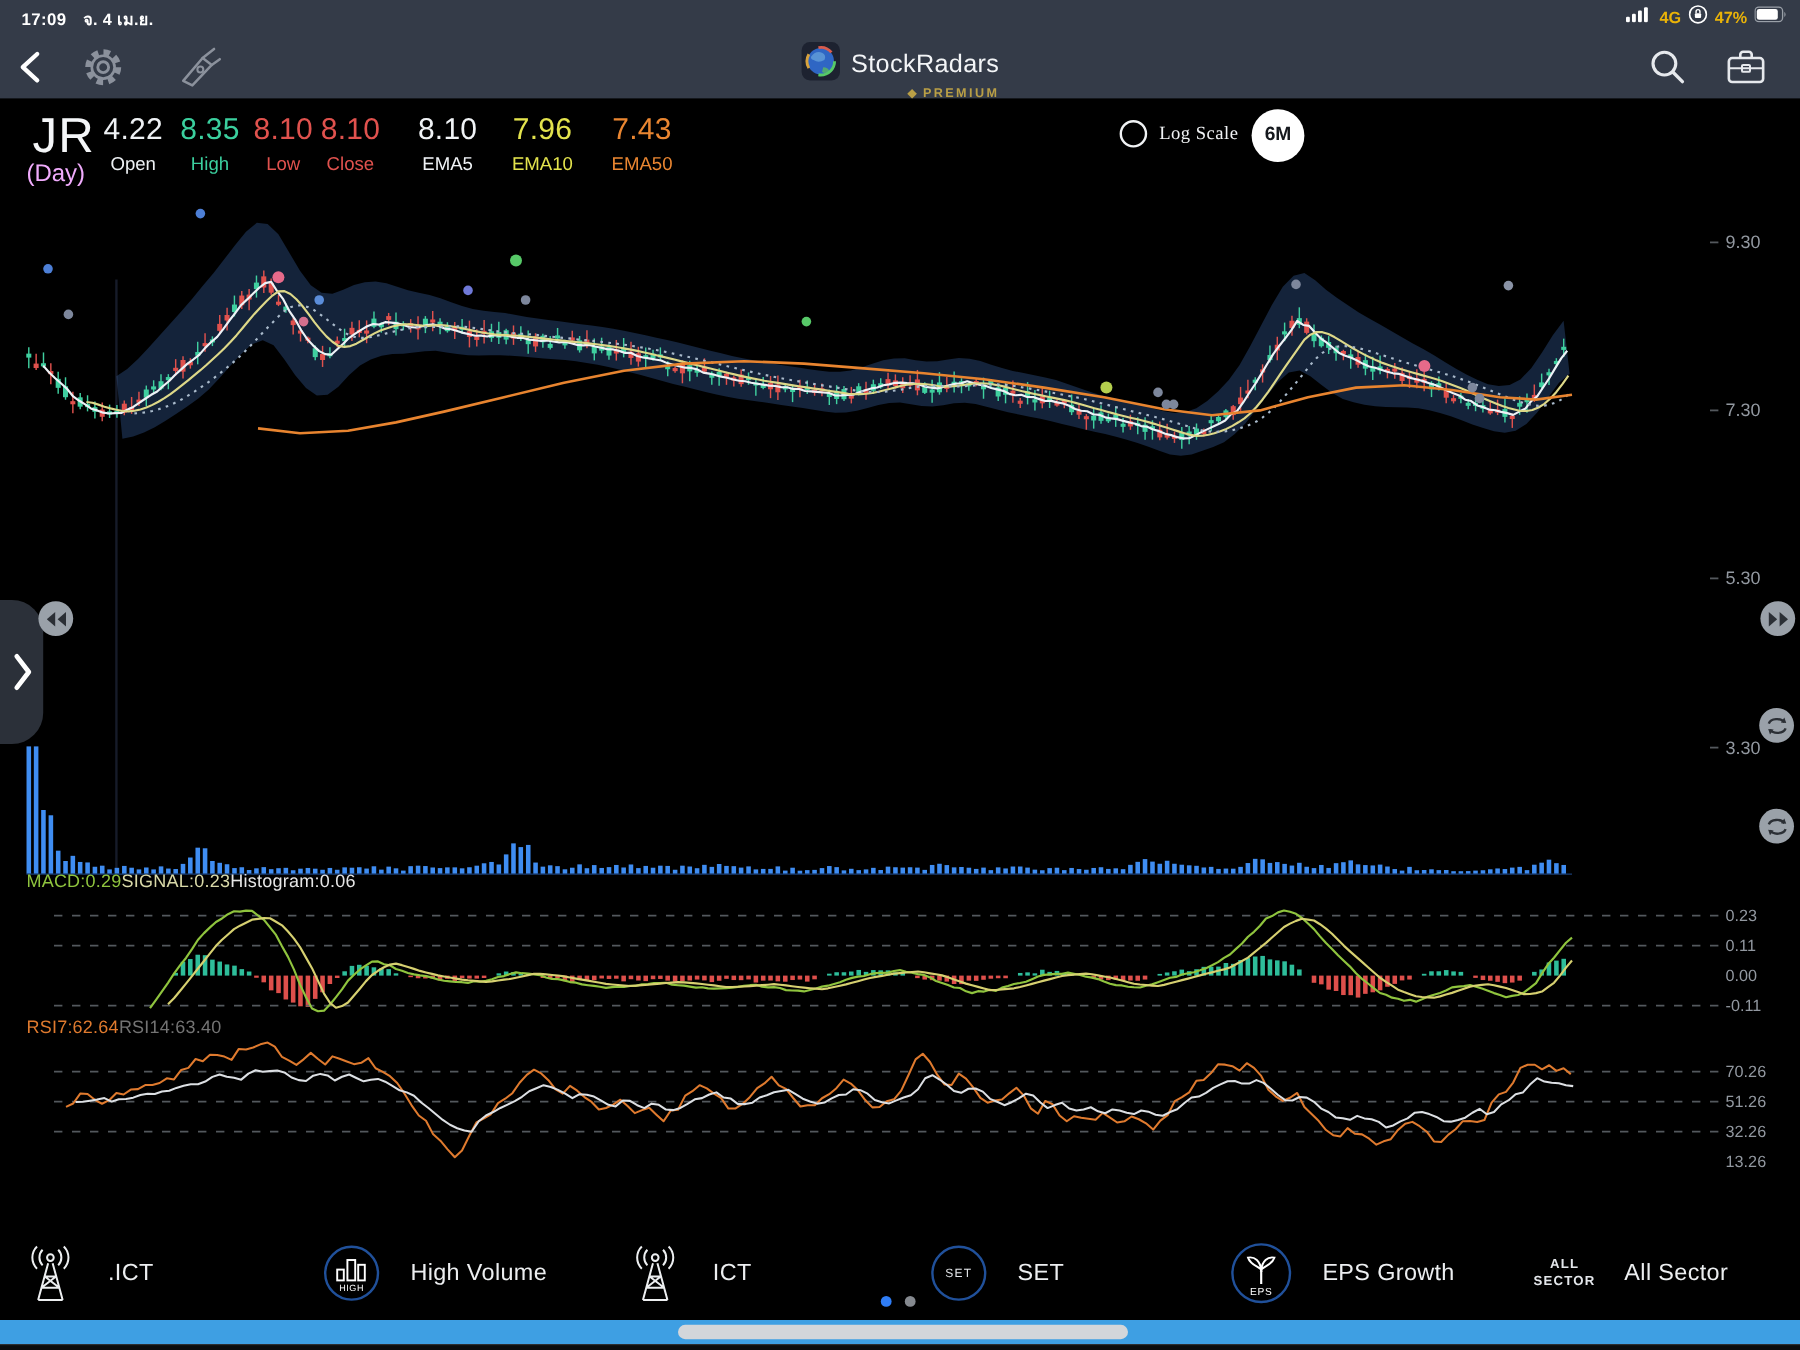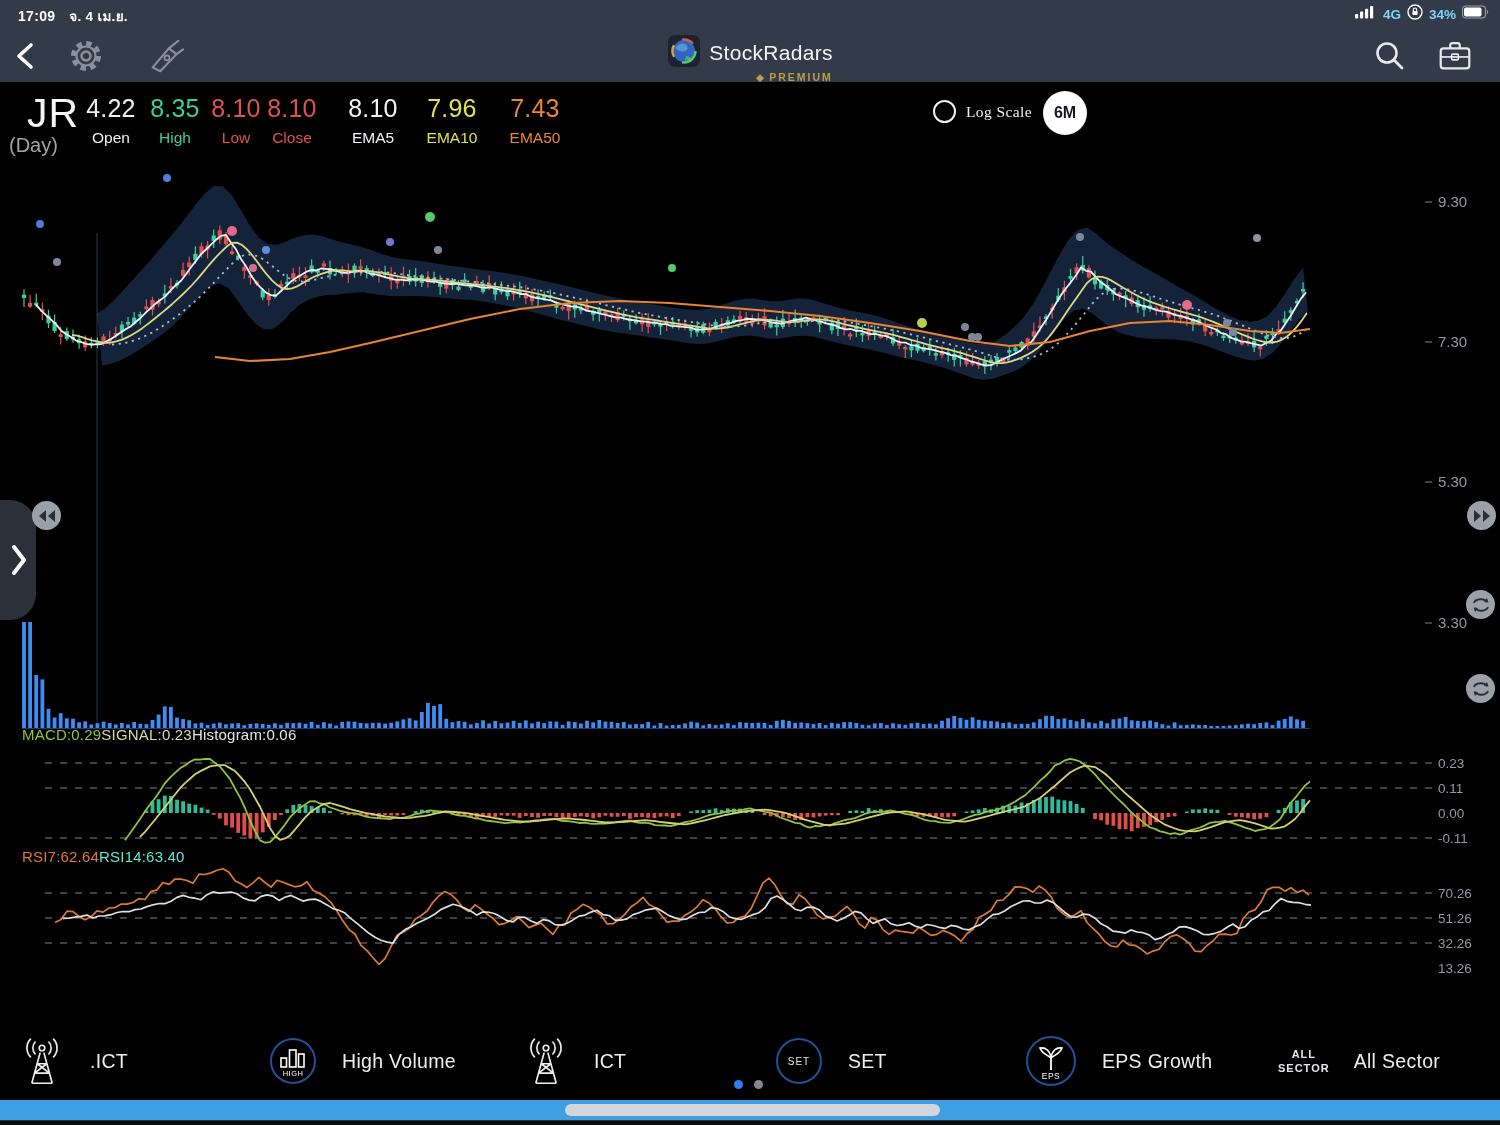--- a/index.html
+++ b/index.html
@@ -5,33 +5,33 @@
   html,body{margin:0;padding:0;background:#000;}
   body{width:1500px;height:1125px;overflow:hidden;font-family:"Liberation Sans","DejaVu Sans",sans-serif;}
   #app{position:relative;width:1500px;height:1125px;background:#000;}
 
   
   #chrome{position:absolute;top:0;left:0;width:1500px;height:82px;background:#343b48;}
   #statusbar{position:absolute;top:0;left:0;width:1500px;height:28px;color:#fff;}
   .sb-left{position:absolute;left:18px;top:5px;font-size:14px;font-weight:bold;letter-spacing:.3px;}
   .sb-date{font-weight:bold;margin-left:14px;font-size:13.5px;}
   .sb-right{position:absolute;right:10px;top:4px;display:flex;align-items:center;gap:6px;height:20px;}
-  .sb-right .txt{font-size:13.5px;font-weight:bold;color:#7dd3fc;}
+  .sb-right .txt{font-size:13.5px;font-weight:bold;color:#eab308;}
   #navbar{position:absolute;top:28px;left:0;width:1500px;height:54px;}
   .nav-icon{position:absolute;top:8px;width:40px;height:40px;display:flex;align-items:center;justify-content:center;}
   #logo{position:absolute;top:6px;left:0;width:1500px;display:flex;justify-content:center;pointer-events:none;text-align:right;}
   .logo-inner{display:flex;flex-direction:column;align-items:flex-end;}
   .logo-row{display:flex;align-items:center;gap:8px;}
   .logo-name{color:#f3f5f7;font-size:21px;letter-spacing:.3px;}
   .logo-premium{color:#b99f46;font-size:10.5px;font-weight:bold;letter-spacing:2px;margin-top:-1px;display:flex;align-items:center;gap:3px;}
 
   
   #quote{position:absolute;top:82px;left:0;width:1324px;height:84px;color:#fff;}
   #symbol{position:absolute;left:27px;top:8px;font-size:41px;color:#f4f6f8;letter-spacing:1px;}
-  #timeframe{position:absolute;left:9px;top:52px;font-size:20px;color:#a3a3a3;}
+  #timeframe{position:absolute;left:22px;top:52px;font-size:20px;color:#f0abfc;}
   .qf{position:absolute;width:76px;text-align:center;top:12px;}
   .qv{font-size:25px;letter-spacing:.2px;}
   .ql{font-size:15.5px;margin-top:6px;}
   #logscale{position:absolute;left:933px;top:18px;display:flex;align-items:center;gap:10px;font-family:Liberation Serif, serif;}
   #logscale .radio{width:19px;height:19px;border:2px solid #f0f2f4;border-radius:50%;}
   #logscale .lbl{color:#f0f2f4;font-size:15.5px;letter-spacing:.4px;}
   #range-btn{position:absolute;left:1043px;top:9px;width:44px;height:44px;border-radius:50%;background:#fff;color:#15181d;
     display:flex;align-items:center;justify-content:center;font-size:16px;font-weight:bold;}
 
   
@@ -76,21 +76,21 @@
             </svg>
         </span>
         <span class="txt">4G</span>
         <span>
           <svg width="16" height="16" viewBox="-8 -8 16 16">
               <circle r="7" fill="none" stroke="#fff" stroke-width="1.4"></circle>
               <rect x="-2.6" y="-1" width="5.2" height="4" rx="0.8" fill="#fff"></rect>
               <path d="M-1.6 -1 v-1.4 a1.6 1.6 0 0 1 3.2 0 v1.4" fill="none" stroke="#fff" stroke-width="1.2"></path>
             </svg>
         </span>
-        <span class="txt">34%</span>
+        <span class="txt">47%</span>
         <span>
           <svg width="28" height="14" viewBox="0 0 28 14">
               <rect x="0.5" y="1" width="23" height="12" rx="3.2" fill="none" stroke="#9aa0a8" stroke-width="1.1"></rect>
               <rect x="2" y="2.5" width="17.5" height="9" rx="2" fill="#fff"></rect>
               <path d="M25 4.8 a3 3 0 0 1 0 4.4 z" fill="#9aa0a8"></path>
             </svg>
         </span>
       </div>
     </div>
     <div id="navbar">
@@ -1051,21 +1051,21 @@
       <text x="1438" y="947.5" fill="#9298a0" font-size="13.5" font-family="Liberation Sans,sans-serif">32.26</text>
       <text x="1438" y="972.5" fill="#9298a0" font-size="13.5" font-family="Liberation Sans,sans-serif">13.26</text>
       <polyline points="55.0,922.4 61.0,919.6 67.0,911.2 73.0,911.7 79.0,916.5 85.0,919.8 91.0,916.8 97.0,910.8 103.0,912.1 109.0,908.0 115.0,907.6 121.0,904.2 127.0,904.1 133.0,902.5 139.0,898.6 145.0,899.5 151.0,891.6 157.0,889.9 163.0,882.5 169.0,884.4 175.0,879.0 181.0,879.1 187.0,880.5 193.0,883.2 199.0,874.1 205.0,874.5 211.0,872.9 217.0,870.3 223.0,868.8 229.0,872.2 235.0,880.8 241.0,883.8 247.0,887.4 253.0,882.8 259.0,877.4 265.0,882.5 271.0,887.1 277.0,880.3 283.0,882.3 289.0,884.6 295.0,886.8 301.0,885.7 307.0,881.7 313.0,890.2 319.0,893.2 325.0,896.8 331.0,902.5 337.0,911.2 343.0,921.1 349.0,929.6 355.0,934.0 361.0,945.3 367.0,950.6 373.0,957.8 379.0,964.4 385.0,958.7 391.0,946.7 397.0,935.3 403.0,932.2 409.0,928.6 415.0,919.3 421.0,915.6 427.0,911.0 433.0,902.3 439.0,895.7 445.0,891.4 451.0,894.5 457.0,900.2 463.0,907.9 469.0,911.4 475.0,904.9 481.0,908.9 487.0,914.2 493.0,918.3 499.0,924.6 505.0,923.3 511.0,920.5 517.0,916.4 523.0,921.7 529.0,927.6 535.0,925.1 541.0,923.2 547.0,928.9 553.0,934.4 559.0,925.4 565.0,924.8 571.0,913.0 577.0,909.3 583.0,904.3 589.0,907.0 595.0,911.4 601.0,915.1 607.0,923.8 613.0,923.7 619.0,919.8 625.0,914.1 631.0,906.8 637.0,902.9 643.0,897.3 649.0,904.5 655.0,907.4 661.0,915.0 667.0,922.1 673.0,921.1 679.0,921.1 685.0,915.2 691.0,911.8 697.0,906.8 703.0,899.7 709.0,903.0 715.0,908.6 721.0,916.7 727.0,922.8 733.0,922.5 739.0,917.7 745.0,916.1 751.0,908.9 757.0,896.0 763.0,882.8 769.0,878.1 775.0,885.0 781.0,895.6 787.0,903.7 793.0,904.2 799.0,894.7 805.0,898.8 811.0,906.2 817.0,914.9 823.0,918.9 829.0,917.1 835.0,916.3 841.0,911.1 847.0,906.5 853.0,912.8 859.0,923.6 865.0,928.1 871.0,917.5 877.0,920.1 883.0,929.6 889.0,934.4 895.0,930.2 901.0,931.4 907.0,932.2 913.0,933.1 919.0,927.4 925.0,931.3 931.0,935.4 937.0,934.4 943.0,930.4 949.0,932.7 955.0,936.1 961.0,941.3 967.0,933.8 973.0,929.3 979.0,917.6 985.0,914.2 991.0,910.3 997.0,900.6 1003.0,900.0 1009.0,894.4 1015.0,886.9 1021.0,887.2 1027.0,888.5 1033.0,892.2 1039.0,886.0 1045.0,889.9 1051.0,896.6 1057.0,908.1 1063.0,913.6 1069.0,917.4 1075.0,914.8 1081.0,910.8 1087.0,922.5 1093.0,928.4 1099.0,934.2 1105.0,941.7 1111.0,946.0 1117.0,947.0 1123.0,940.1 1129.0,944.8 1135.0,945.3 1141.0,948.9 1147.0,953.9 1153.0,951.1 1159.0,949.3 1165.0,941.6 1171.0,936.4 1177.0,934.9 1183.0,938.5 1189.0,943.1 1195.0,951.2 1201.0,951.6 1207.0,945.5 1213.0,941.0 1219.0,934.3 1225.0,934.2 1231.0,935.0 1237.0,933.4 1243.0,918.8 1249.0,912.0 1255.0,909.9 1261.0,902.1 1267.0,889.9 1273.0,887.3 1279.0,887.3 1285.0,891.1 1291.0,887.7 1297.0,892.4 1303.0,890.2 1309.0,895.1" fill="none" stroke="#df7a2e" stroke-width="1.7" stroke-linejoin="round"></polyline>
       <polyline points="63.0,918.3 69.0,918.1 75.0,917.2 81.0,916.3 87.0,915.1 93.0,918.0 99.0,916.0 105.0,915.9 111.0,914.7 117.0,912.5 123.0,911.5 129.0,911.7 135.0,909.6 141.0,909.0 147.0,906.6 153.0,904.8 159.0,903.5 165.0,903.6 171.0,901.3 177.0,897.4 183.0,895.4 189.0,897.3 195.0,898.2 201.0,899.7 207.0,894.7 213.0,891.9 219.0,893.1 225.0,892.6 231.0,892.0 237.0,893.7 243.0,897.9 249.0,900.1 255.0,900.8 261.0,896.4 267.0,894.9 273.0,896.2 279.0,900.4 285.0,897.3 291.0,895.4 297.0,898.3 303.0,901.1 309.0,899.7 315.0,899.1 321.0,901.4 327.0,904.9 333.0,908.6 339.0,910.3 345.0,913.1 351.0,918.7 357.0,923.3 363.0,928.3 369.0,933.3 375.0,937.3 381.0,940.2 387.0,942.1 393.0,943.1 399.0,934.4 405.0,929.6 411.0,926.7 417.0,923.3 423.0,920.5 429.0,917.6 435.0,914.0 441.0,909.4 447.0,906.9 453.0,904.3 459.0,905.8 465.0,908.2 471.0,911.3 477.0,915.1 483.0,911.8 489.0,912.3 495.0,913.8 501.0,917.1 507.0,920.7 513.0,922.0 519.0,917.1 525.0,917.4 531.0,921.0 537.0,923.4 543.0,919.7 549.0,920.7 555.0,924.6 561.0,925.1 567.0,923.3 573.0,919.9 579.0,916.1 585.0,915.1 591.0,912.1 597.0,910.3 603.0,914.6 609.0,915.5 615.0,920.1 621.0,920.1 627.0,918.9 633.0,914.6 639.0,912.7 645.0,910.2 651.0,909.2 657.0,908.2 663.0,911.8 669.0,915.6 675.0,917.9 681.0,919.7 687.0,918.8 693.0,915.3 699.0,912.5 705.0,912.1 711.0,907.7 717.0,908.5 723.0,911.4 729.0,916.7 735.0,918.6 741.0,919.5 747.0,917.0 753.0,914.6 759.0,912.7 765.0,907.7 771.0,898.5 777.0,896.0 783.0,899.6 789.0,904.0 795.0,909.2 801.0,910.7 807.0,907.3 813.0,907.1 819.0,909.7 825.0,915.7 831.0,918.1 837.0,921.0 843.0,918.5 849.0,915.3 855.0,911.4 861.0,912.9 867.0,918.8 873.0,923.4 879.0,920.9 885.0,918.9 891.0,923.8 897.0,925.5 903.0,924.6 909.0,922.7 915.0,926.1 921.0,927.7 927.0,924.5 933.0,925.5 939.0,927.3 945.0,928.4 951.0,925.4 957.0,926.4 963.0,929.0 969.0,929.8 975.0,926.7 981.0,924.4 987.0,919.2 993.0,914.6 999.0,913.8 1005.0,910.7 1011.0,906.5 1017.0,903.7 1023.0,901.0 1029.0,900.8 1035.0,903.0 1041.0,903.0 1047.0,900.1 1053.0,902.4 1059.0,907.3 1065.0,912.5 1071.0,916.8 1077.0,917.1 1083.0,914.2 1089.0,914.7 1095.0,918.2 1101.0,923.8 1107.0,926.7 1113.0,931.2 1119.0,931.8 1125.0,933.2 1131.0,929.9 1137.0,932.0 1143.0,932.7 1149.0,934.9 1155.0,939.6 1161.0,937.9 1167.0,934.5 1173.0,932.0 1179.0,927.2 1185.0,926.6 1191.0,928.4 1197.0,930.8 1203.0,934.3 1209.0,934.7 1215.0,933.3 1221.0,931.4 1227.0,927.3 1233.0,924.0 1239.0,928.5 1245.0,926.7 1251.0,920.3 1257.0,917.0 1263.0,911.8 1269.0,910.5 1275.0,903.8 1281.0,898.5 1287.0,901.3 1293.0,902.3 1299.0,902.7 1305.0,904.3 1311.0,905.1" fill="none" stroke="#dcdfe3" stroke-width="1.7" stroke-linejoin="round"></polyline>
     </svg>
 
   <div class="readout" style="top:726px">
     <span style="color: rgb(143, 196, 62);">MACD:0.29</span><span style="color: rgb(217, 217, 168);">SIGNAL:0.23</span><span style="color: #e5e5e5;">Histogram:0.06</span>
   </div>
   <div class="readout" style="top:848px">
-    <span style="color: rgb(223, 122, 46);">RSI7:62.64</span><span style="color: #5eead4;">RSI14:63.40</span>
+    <span style="color: rgb(223, 122, 46);">RSI7:62.64</span><span style="color: #737373;">RSI14:63.40</span>
   </div>
 
   <div id="drawer-tab">
     <svg width="18" height="34" viewBox="0 0 18 34">
         <path d="M4 4 L14 17 L4 30" fill="none" stroke="#fff" stroke-width="4" stroke-linecap="round" stroke-linejoin="round"></path>
       </svg>
   </div>
   <div class="circle-btn" style="left:32px;top:501px">
     <svg width="20" height="14" viewBox="0 0 20 14">
         <path d="M9 1 L2 7 L9 13 Z" fill="#2b2f35"></path>

